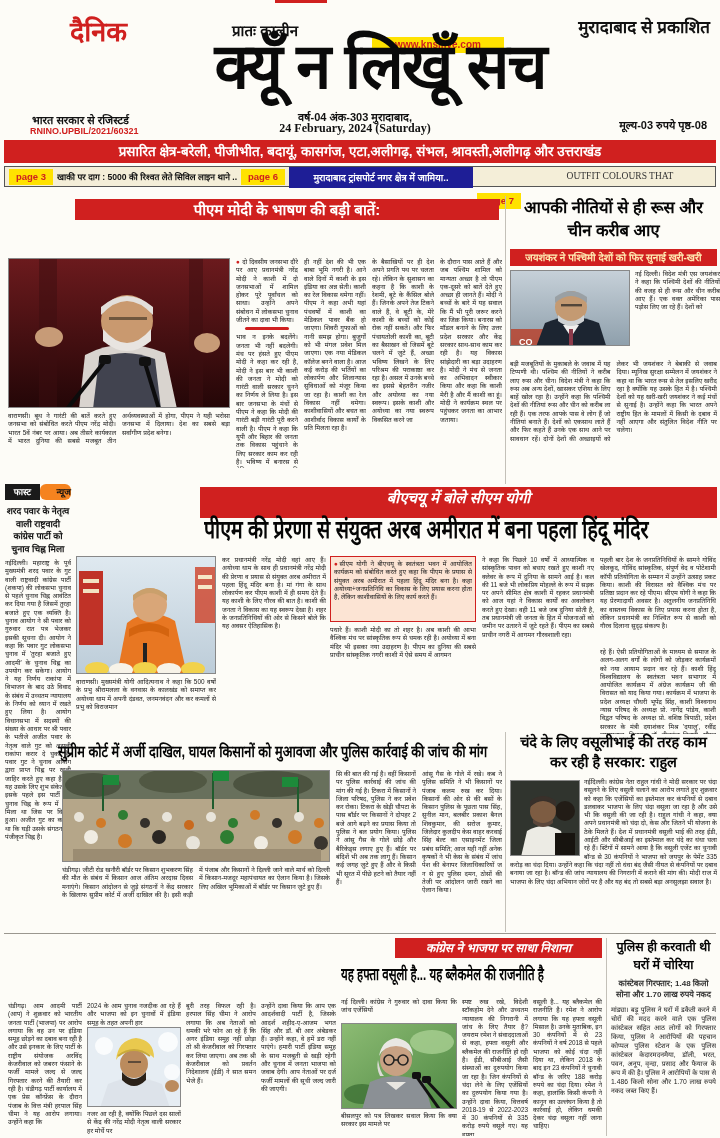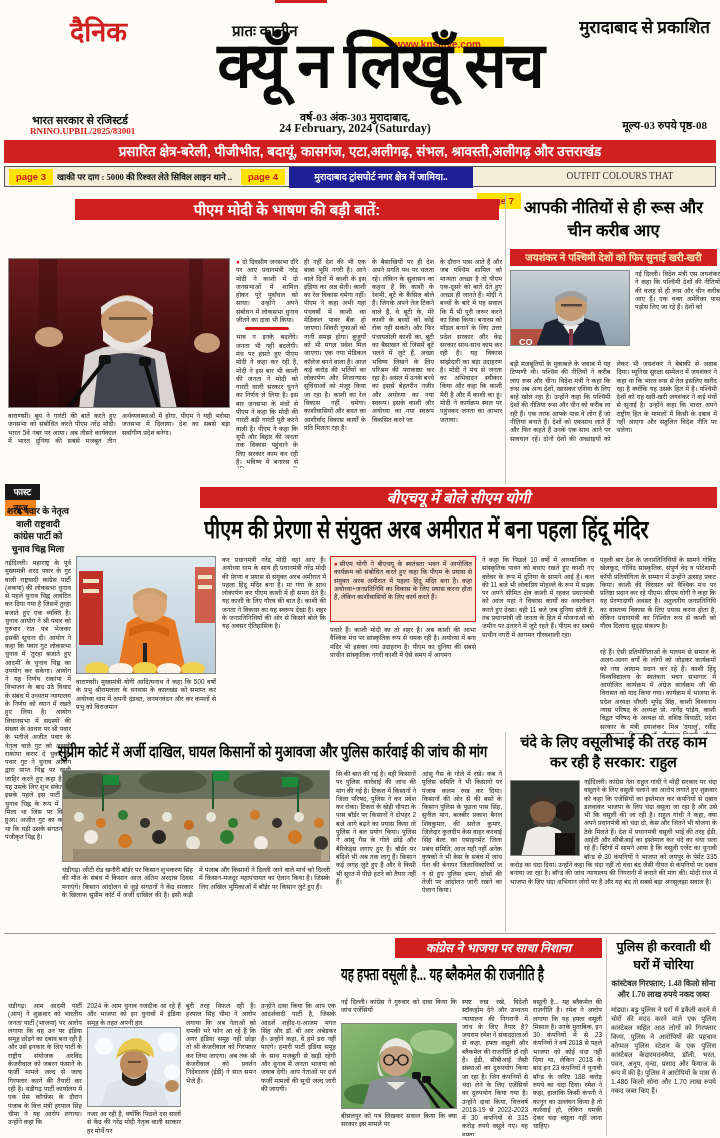--- a/index.html
+++ b/index.html
@@ -1,20 +1,20 @@
 <!DOCTYPE html>
 <html><head>
 <meta charset="utf-8">
 <style>
   html,body{margin:0;padding:0;background:#e9e7e0;}
   *{box-sizing:border-box;}
   #page{position:relative;width:720px;height:1138px;margin:0 auto;background:#fdfcf7;overflow:hidden;
         font-family:"Liberation Sans","DejaVu Sans",sans-serif;color:#111;}
   .abs{position:absolute;}
-  .b{font-weight:bold;font-family:Liberation Serif, serif;}
+  .b{font-weight:bold;}
   .tiny{font-size:6.4px;line-height:8.3px;text-align:justify;color:#1c1c1c;overflow:hidden;}
   .tiny p{margin:0 0 3px 0;}
   .cols2{column-count:2;column-gap:6px;}
   .redband{background:#d0201f;color:#fff;font-weight:bold;text-align:center;overflow:hidden;}
   .yellowbox{background:#ffe200;color:#d0201f;font-weight:bold;text-align:center;font-size:9.5px;line-height:16px;overflow:hidden;}
   .condense{display:inline-block;transform-origin:0 50%;white-space:nowrap;}
   .headline{font-weight:800;color:#050505;overflow:hidden;}
   .photo{overflow:hidden;border:1px solid #888;}
   .photo svg{display:block;}
   .red-divider{width:70%;height:3px;background:#d0201f;border-radius:2px;margin:3px auto;}
@@ -28,33 +28,33 @@
 <div id="page">
 
   <div class="abs" style="left:275px;top:0;width:52px;height:3px;background:#d0201f;"></div>
 
   <div class="abs b" style="left:70px;top:12px;font-size:27px;color:#d0201f;">दैनिक</div>
   <div class="abs b" style="left:232px;top:20px;font-size:15px;">प्रातः कालीन</div>
   <div class="abs yellowbox" style="left:372px;top:17px;width:132px;height:16px;font-size:10px;margin-top:20px;">www.knsllive.com</div>
   <div class="abs b" style="left:520px;top:15px;width:196px;font-size:17px;text-align:right;padding-right:6px;">मुरादाबाद से प्रकाशित</div>
   <div class="abs b" style="left:60px;top:26px;width:640px;font-size:63px;line-height:80px;text-align:center;letter-spacing:-2px;color:#0a0a0a;font-weight:900;white-space:nowrap;overflow:hidden;">क्यूँ न लिखूँ सच</div>
   <div class="abs b" style="left:32px;top:112px;font-size:11px;">भारत सरकार से रजिस्टर्ड</div>
-  <div class="abs b" style="left:30px;top:126px;font-size:9px;color:#d0201f;">RNINO.UPBIL/2025/83001</div>
-  <div class="abs b" style="left:250px;top:109px;width:210px;font-size:11px;text-align:center;">वर्ष-03 अंक-303 मुरादाबाद,</div>
+  <div class="abs b" style="left:30px;top:126px;font-size:9px;color:#d0201f;">RNINO.UPBIL/2021/60321</div>
+  <div class="abs b" style="left:250px;top:109px;width:210px;font-size:11px;text-align:center;">वर्ष-04 अंक-303 मुरादाबाद,</div>
   <div class="abs b" style="left:250px;top:121px;width:210px;font-size:12px;text-align:center;font-family:'Liberation Serif','DejaVu Serif',serif;">24 February, 2024 (Saturday)</div>
   <div class="abs b" style="left:545px;top:117px;width:170px;font-size:11px;text-align:right;padding-right:8px;">मूल्य-03 रुपये पृष्ठ-08</div>
 
   <div class="abs redband" style="left:4px;top:140px;width:712px;height:23px;font-size:13.5px;line-height:23px;white-space:nowrap;">
     <span>प्रसारित क्षेत्र-बरेली, पीजीभीत, बदायूं, कासगंज, एटा,अलीगढ़, संभल, श्रावस्ती,अलीगढ़ और उत्तराखंड</span>
   </div>
 
   <div class="abs" style="left:4px;top:166px;width:712px;height:21px;background:#f4eed8;border:1px solid #555;">
     <div class="abs yellowbox" style="left:4px;top:2px;width:44px;height:16px;">page 3</div>
     <div class="abs b" style="left:52px;top:4px;width:182px;font-size:8.6px;white-space:nowrap;overflow:hidden;">खाकी पर दाग : 5000 की रिश्वत लेते सिविल लाइन थाने ..</div>
-    <div class="abs yellowbox" style="left:236px;top:2px;width:44px;height:16px;">page 4</div>
+    <div class="abs yellowbox" style="left:236px;top:2px;width:44px;height:16px;">page 6</div>
     <div class="abs b" style="left:284px;top:0;width:184px;height:21px;background:#1e1e96;color:#fff;font-size:9.5px;line-height:21px;text-align:center;white-space:nowrap;overflow:hidden;">मुरादाबाद ट्रांसपोर्ट नगर क्षेत्र में जामिया..</div>
     <div class="abs yellowbox" style="left:472px;top:10px;width:44px;height:16px;margin-top:16px;">page 7</div>
     <div class="abs" style="left:522px;top:4px;width:186px;font-size:9.5px;text-align:center;color:#333;font-family:'Liberation Serif','DejaVu Serif',serif;">OUTFIT COLOURS THAT</div>
   </div>
 
   <div class="abs redband" style="left:75px;top:199px;width:424px;height:21px;font-size:15px;line-height:21px;">
     <span>पीएम मोदी के भाषण की बड़ी बातें:</span>
   </div>
 
   <div class="abs photo" style="left:8px;top:258px;width:222px;height:150px;">
@@ -136,31 +136,31 @@
       <div class="tiny" style="position:absolute;left:125px;top:0;width:85px;height:86px;">
         <p>नई दिल्ली। विदेश मंत्री एस जयशंकर ने कहा कि पश्चिमी देशों की नीतियों की वजह से ही रूस और चीन करीब आए हैं। एक वक्त अमेरिका पास पड़ोस लिए जा रहे हैं। देशों को</p>
       </div>
     </div>
     <div class="tiny cols2" style="margin-top:4px;height:196px;">
       <p>बड़ी मजबूतियों के मुकाबले के जवाब में यह टिप्पणी थी। पश्चिम की नीतियों ने करीब लाए रूस और चीन। विदेश मंत्री ने कहा कि रूस अब अन्य देशों, खासकर एशिया के लिए बाहें खोल रहा है। उन्होंने कहा कि पश्चिमी देशों की नीतियां रूस और चीन को करीब ला रही हैं। एक तरफ आपके पास वे लोग हैं जो नीतियां बनाते हैं। देशों को एकसाथ लाते हैं और फिर कहते हैं उनके एक साथ आने पर सावधान रहें। दोनों देशों की अच्छाइयों को लेकर भी जयशंकर ने बेबाकी से जवाब दिया। म्यूनिख सुरक्षा सम्मेलन में जयशंकर ने कहा था कि भारत रूस से तेल इसलिए खरीद रहा है क्योंकि यह उसके हित में है। पश्चिमी देशों को यह खरी-खरी जयशंकर ने कई मंचों से सुनाई है। उन्होंने कहा कि भारत अपने राष्ट्रीय हित के मामलों में किसी के दबाव में नहीं आएगा और संतुलित विदेश नीति पर चलेगा।</p>
     </div>
   </div>
 
   <div class="abs" style="left:5px;top:484px;width:66px;height:450px;">
-    <div style="display:flex;height:16px;flex-direction:column;">
+    <div style="display:flex;height:16px;">
       <div class="b" style="background:#1a1a1a;color:#fff;font-size:9px;line-height:16px;text-align:center;width:35px;">फास्ट</div>
-      <div class="b" style="background:#f5831f;color:#111;font-size:9px;line-height:16px;text-align:center;width:31px;">न्यूज</div>
+      <div class="b" style="background:#f5831f;color:#111;font-size:9px;line-height:16px;text-align:right;width:31px;border-radius:6px;">न्यूज</div>
     </div>
     <div class="b" style="font-size:9px;line-height:12.5px;text-align:center;margin-top:5px;height:50px;overflow:hidden;">शरद पवार के नेतृत्व वाली राष्ट्रवादी कांग्रेस पार्टी को चुनाव चिह्न मिला</div>
     <div class="tiny" style="margin-top:4px;height:372px;">
       <p>नईदिल्ली। महाराष्ट्र के पूर्व मुख्यमंत्री शरद पवार के गुट वाली राष्ट्रवादी कांग्रेस पार्टी (शकपा) की लोकसभा चुनाव से पहले चुनाव चिह्न आवंटित कर दिया गया है जिसमें तुरहा बजाते हुए एक व्यक्ति है। चुनाव आयोग ने श्री पवार को गुरुवार रात पत्र भेजकर इसकी सूचना दी। आयोग ने कहा कि पवार गुट लोकसभा चुनाव में 'तुरहा बजाते हुए आदमी' के चुनाव चिह्न का उपयोग कर सकेगा। आयोग ने यह निर्णय राकांपा में विभाजन के बाद उठे विवाद के संबंध में उच्चतम न्यायालय के निर्णय को ध्यान में रखते हुए लिया है। आयोग विधानसभा में सदस्यों की संख्या के आधार पर श्री पवार के भतीजे अजीत पवार के नेतृत्व वाले गुट को असली राकांपा करार दे चुका है। पवार गुट ने चुनाव आयोग द्वारा प्राप्त चिह्न पर खुशी जाहिर करते हुए कहा है कि यह उसके लिए शुभ संकेत है। इसके पहले इस पार्टी को चुनाव चिह्न के रूप में घड़ी मिला था जिस पर विवाद हुआ। अजीत गुट का कहना था कि घड़ी उसके संगठन का पंजीकृत चिह्न है।</p>
     </div>
   </div>
 
-  <div class="abs redband" style="left:200px;top:487px;width:517px;height:21px;font-size:15px;line-height:21px;font-style:italic;">
+  <div class="abs redband" style="left:200px;top:487px;width:517px;height:31px;font-size:15px;line-height:21px;font-style:italic;">
     <span>बीएचयू में बोले सीएम योगी</span>
   </div>
   <div class="abs headline" style="left:204px;top:511px;width:530px;height:36px;">
     <span class="condense" style="font-size:25px;transform:scaleX(0.78);">पीएम की प्रेरणा से संयुक्त अरब अमीरात में बना पहला हिंदू मंदिर</span>
   </div>
 
   <div class="abs photo" style="left:76px;top:556px;width:140px;height:118px;">
     <svg width="140" height="118" viewBox="0 0 140 118" xmlns="http://www.w3.org/2000/svg">
       <defs>
           <linearGradient id="gyogi" x1="0" y1="0" x2="0" y2="1">

